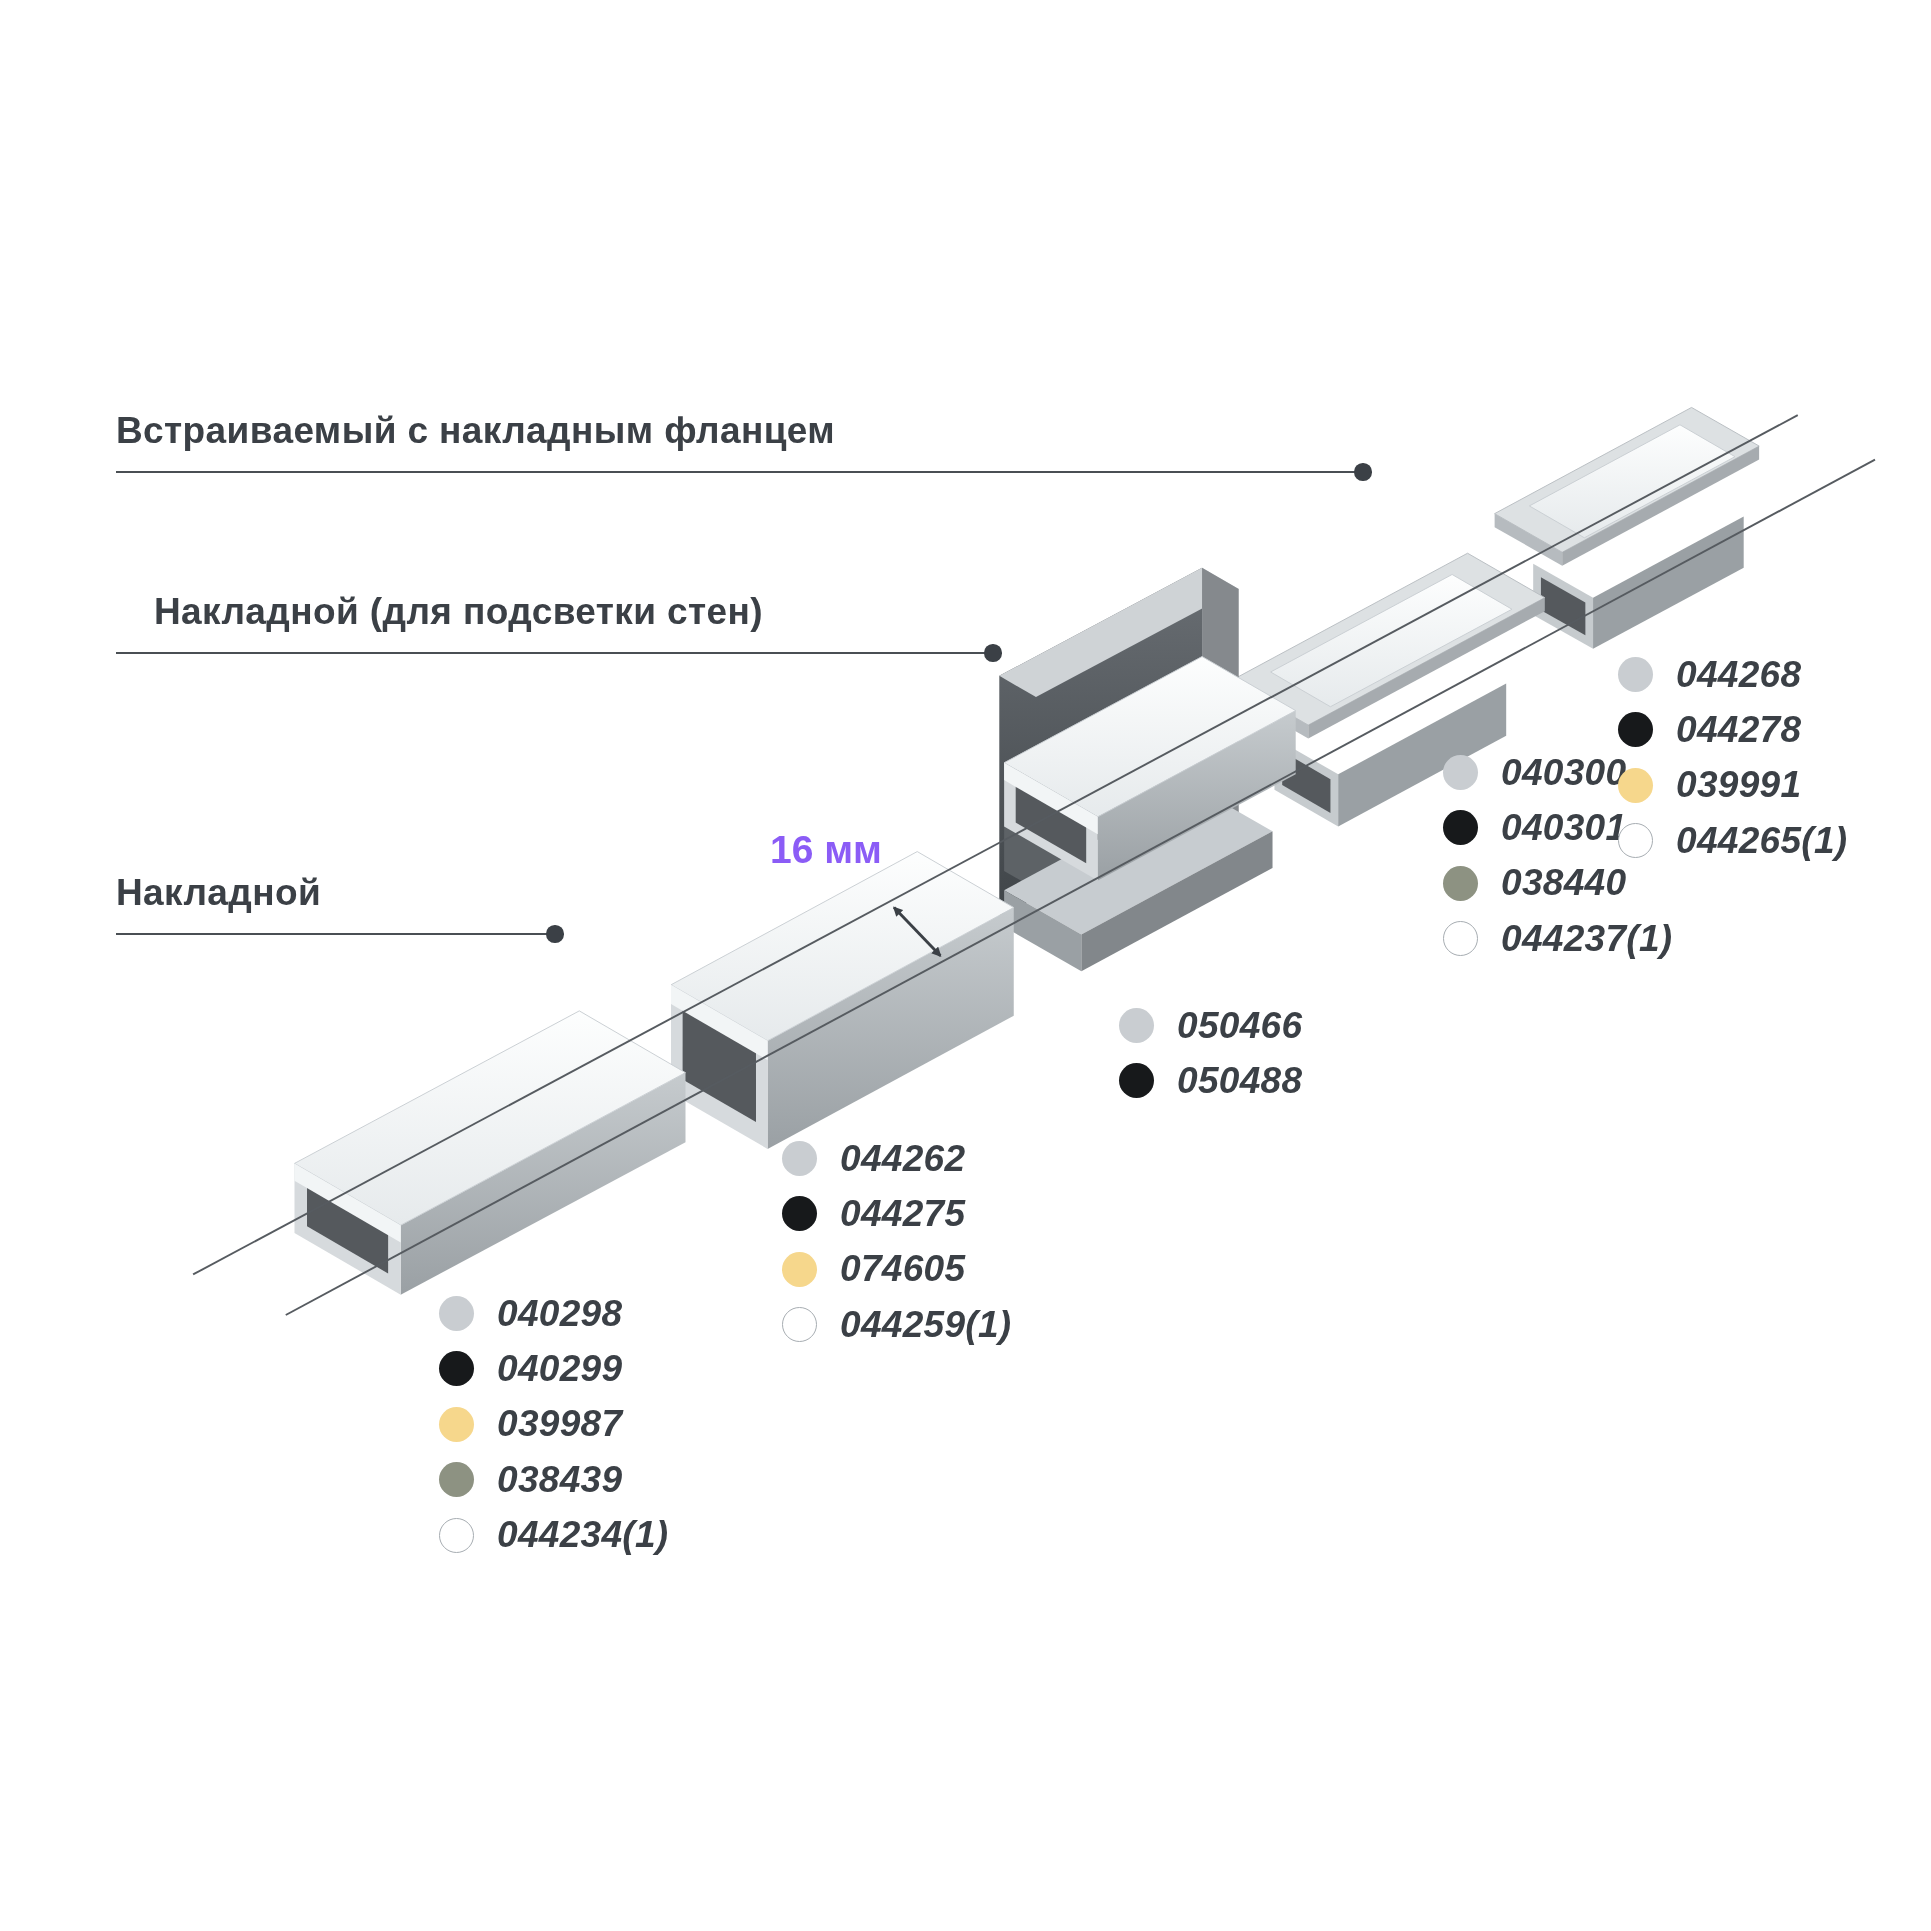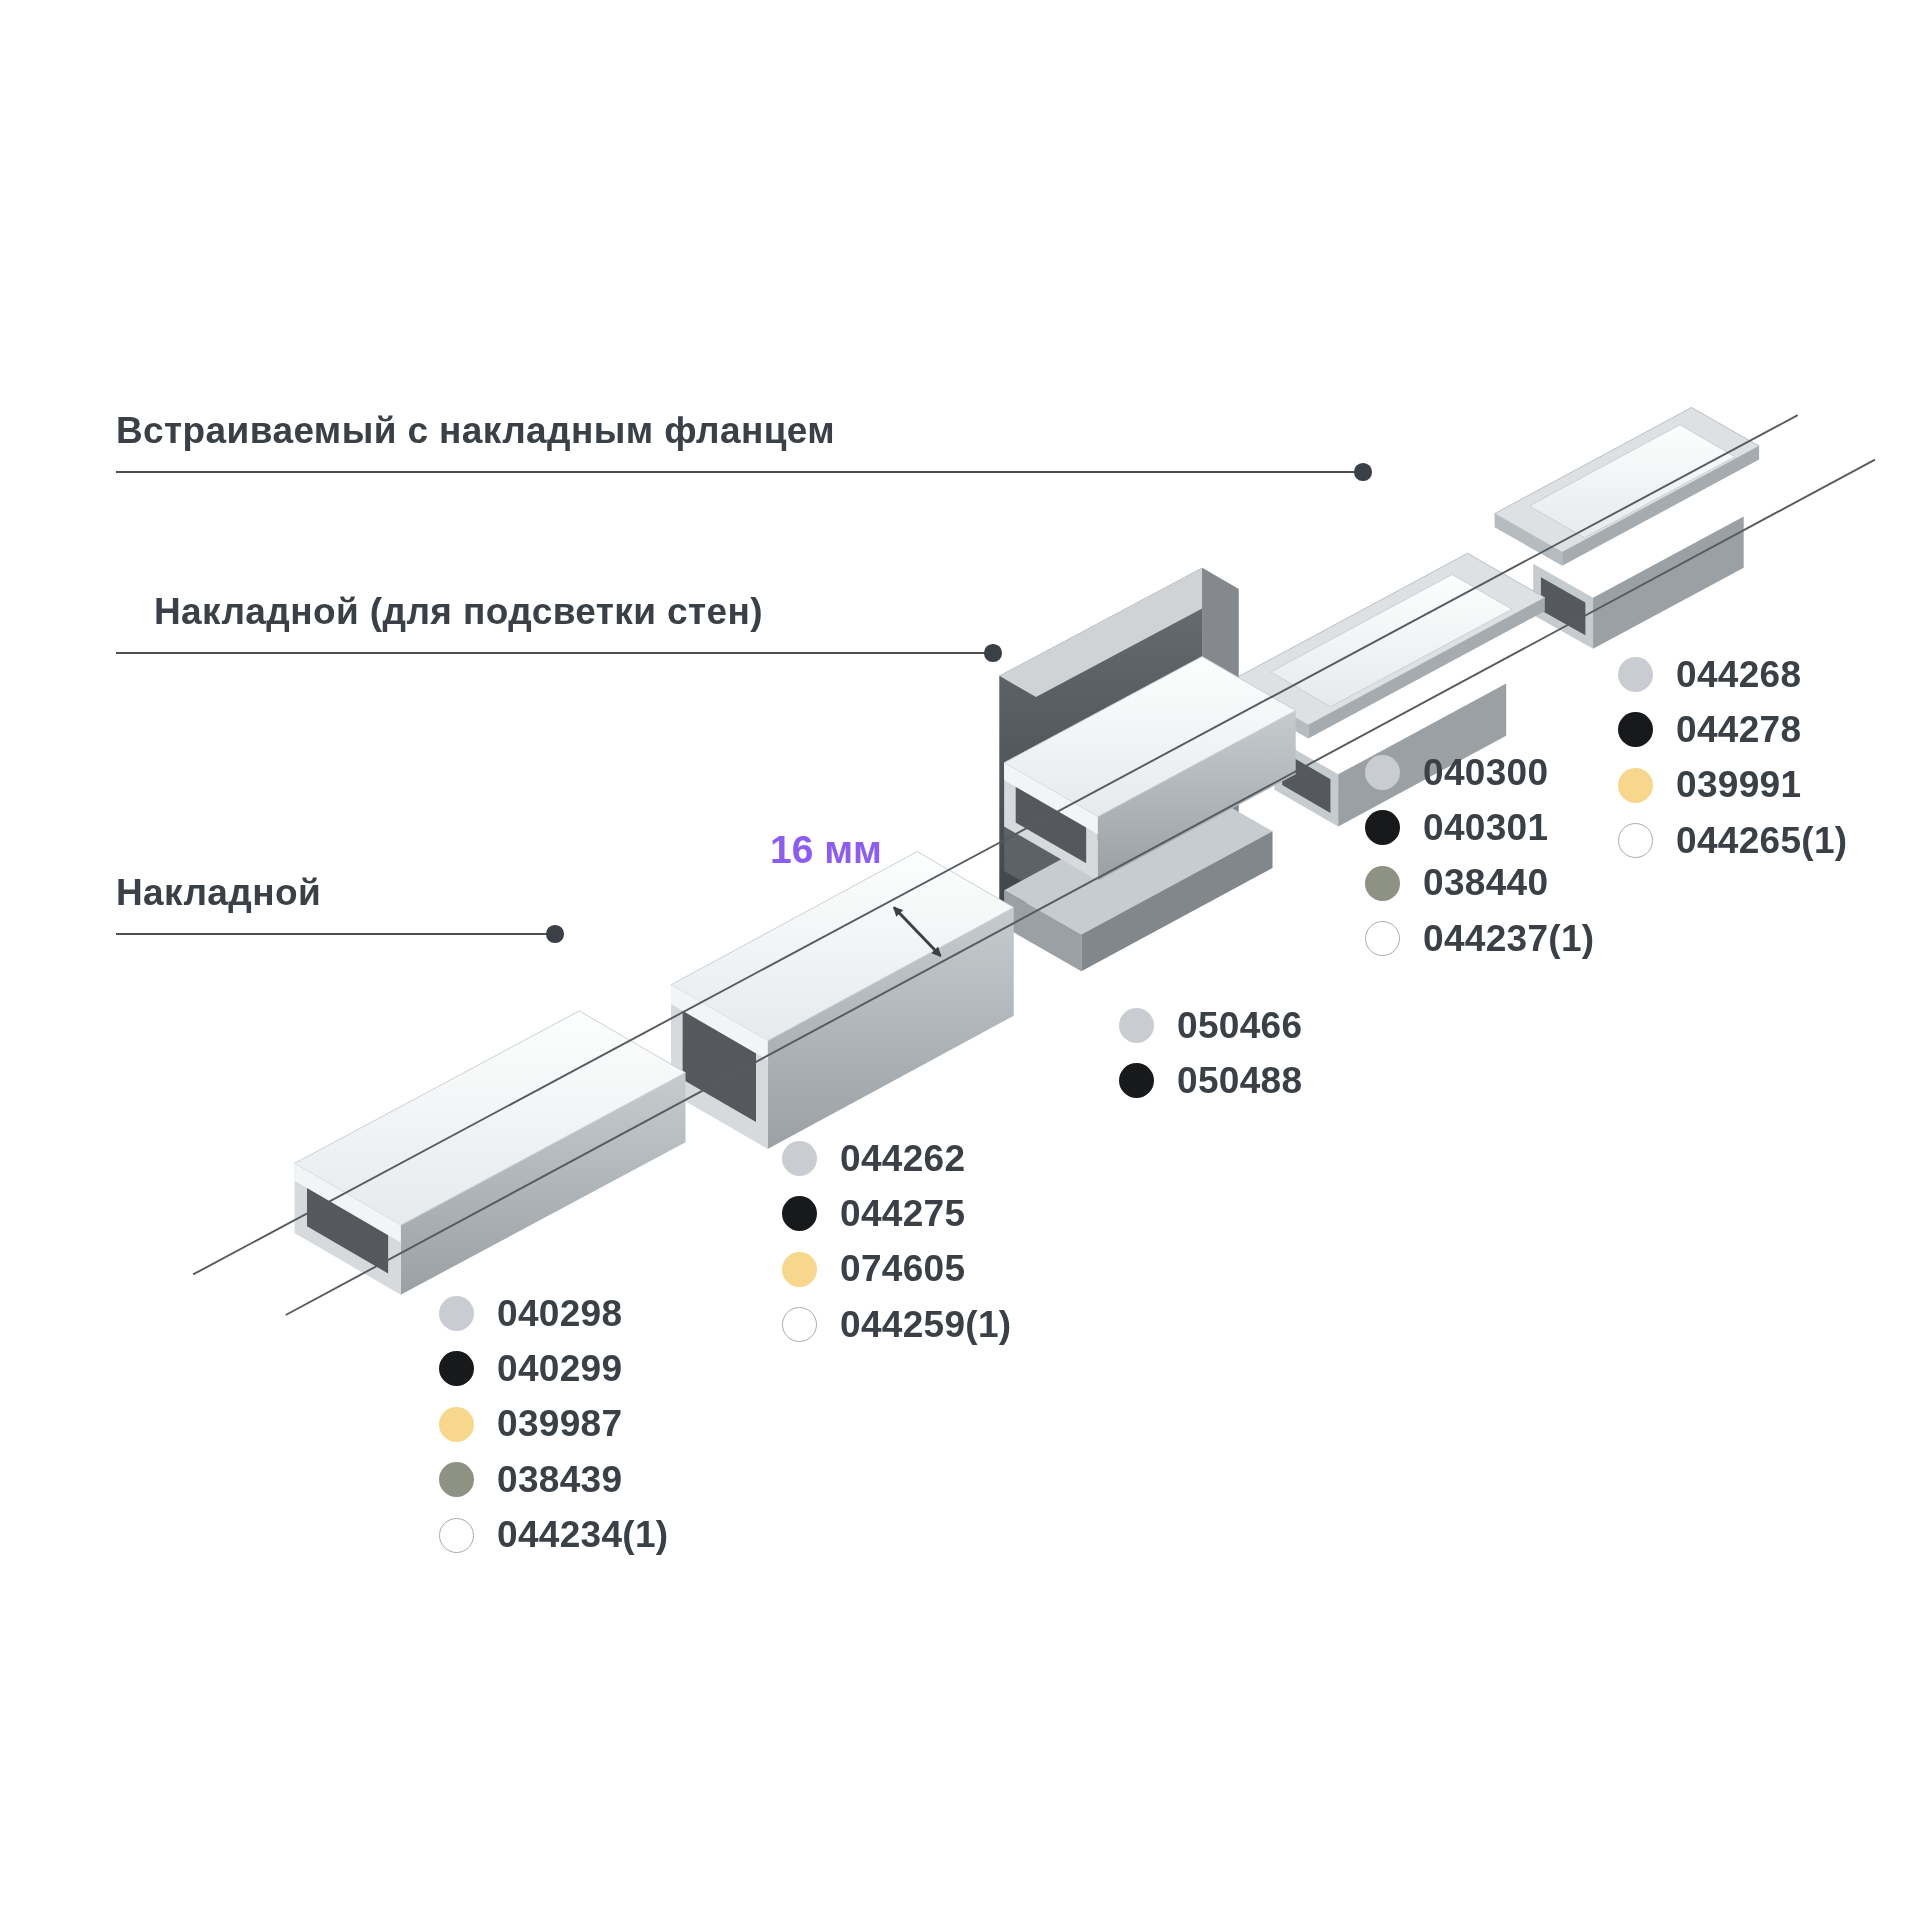--- a/index.html
+++ b/index.html
@@ -45,20 +45,21 @@
     position:absolute;
     display:flex;
     flex-direction:column;
     gap:16.4px;
   }
   .row {
     display:flex;
     align-items:center;
     gap:23px;
     height:39px;
+    font-style:italic;
   }
   .swatch {
     width:35px; height:35px;
     border-radius:50%;
     flex:0 0 auto;
   }
   .swatch.outlined { border:1.9px solid #a7adb2; }
   .code {
     font-size:37px;
     font-weight:bold;
@@ -211,21 +212,21 @@
     <div class="row">
       <span class="swatch" style="background-color: rgb(201, 205, 209);"></span>
       <span class="code">050466</span>
     </div>
     <div class="row">
       <span class="swatch" style="background-color: rgb(23, 25, 27);"></span>
       <span class="code">050488</span>
     </div>
   </div>
 
-  <div class="group" style="left:1365px; top:753px;justify-content:space-between;">
+  <div class="group" style="left:1443px; top:753px;justify-content:space-between;">
     <div class="row">
       <span class="swatch" style="background-color: rgb(201, 205, 209);"></span>
       <span class="code">040300</span>
     </div>
     <div class="row">
       <span class="swatch" style="background-color: rgb(23, 25, 27);"></span>
       <span class="code">040301</span>
     </div>
     <div class="row">
       <span class="swatch" style="background-color: rgb(141, 146, 130);"></span>

